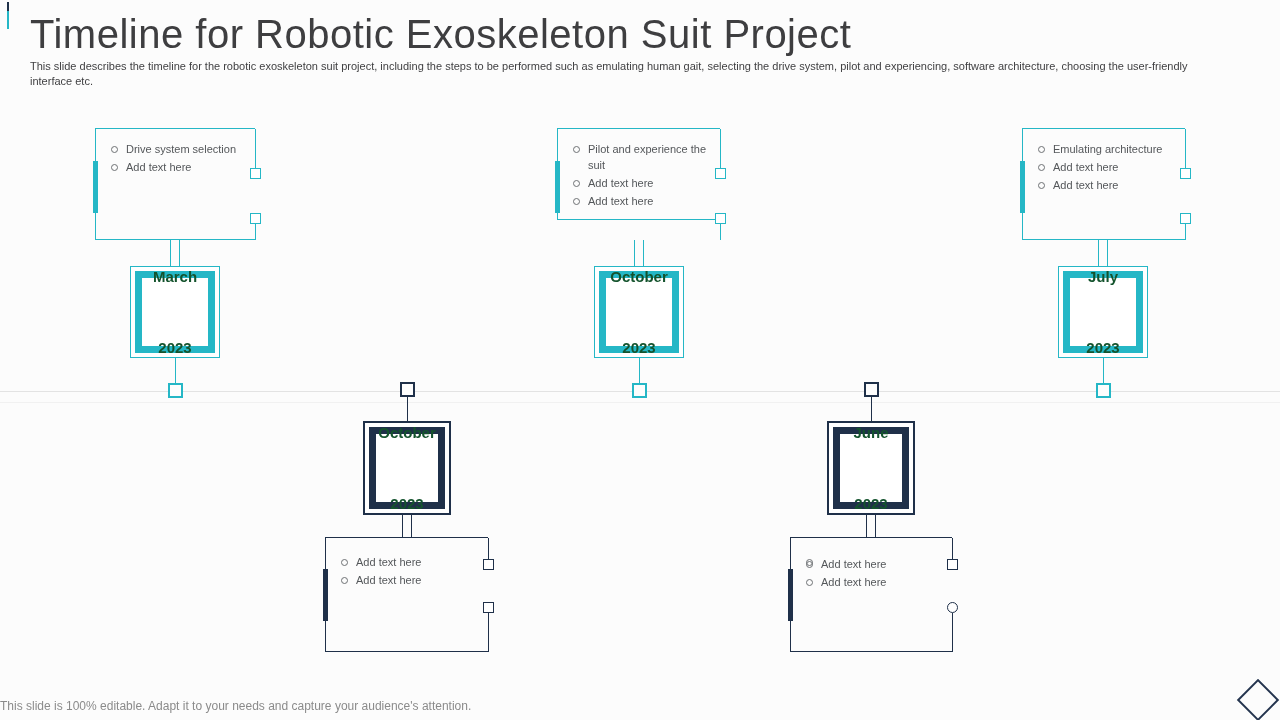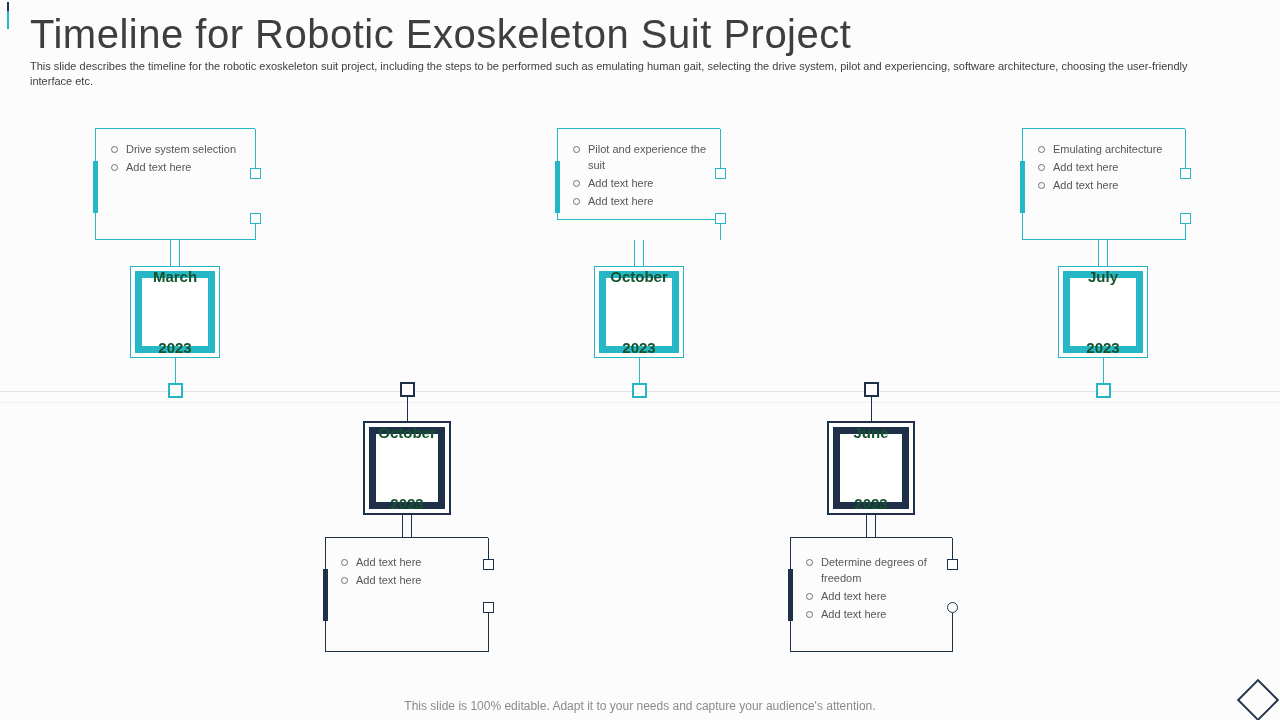--- a/index.html
+++ b/index.html
@@ -53,21 +53,21 @@
   .mframe{position:absolute;inset:4px;}
   .mbox.teal .mframe{border:7px solid #25B7C6;}
   .mbox.navy .mframe{border:7px solid #1F3049;}
   .mlabel{position:absolute;inset:0;display:flex;flex-direction:column;align-items:center;
     justify-content:space-between;font-weight:bold;font-size:15px;line-height:19px;color:#14532d;}
   
   .tnode{position:absolute;width:15px;height:15px;background:#fdfdfd;box-sizing:border-box;}
   .tnode.teal{border:2px solid #25B7C6;}
   .tnode.navy{border:2px solid #1F3049;}
   
-  .footer{position:absolute;left:0;top:699px;width:1280px;text-align:center;
+  .footer{position:absolute;left:0;top:699px;width:1280px;text-align:left;
     font-size:12px;color:#8B8B8B;}
   .diamond{position:absolute;left:1243px;top:685px;width:26px;height:26px;
     border:2px solid #24344E;transform:rotate(45deg);background:transparent;}
 </style>
 </head>
 <body>
 
 <div class="slide">
 
   <div class="corner-accent"></div>
@@ -178,21 +178,20 @@
   <div class="dbl navy" style="left:866px;top:515px;height:22px"></div>
   <div class="callout navy" style="left:790px;top:537px;width:162px;height:115px">
     <div class="accent navy-bg" style="top:31px;height:52px"></div>
     <div class="rseg navy-bg" style="top:0;height:21px"></div>
     <div class="rseg navy-bg" style="top:75px;height:39px"></div>
     <div class="hnode navy" style="top:21px"></div>
     <div class="hnode navy circle" style="top:64px"></div>
     <ul class="bullets lower">
       <li>
           <span class="bm"></span>
-          <span>Determine degrees of freedom</span>
         </li>
       <li>
           <span class="bm"></span>
           <span>Add text here</span>
         </li>
       <li>
           <span class="bm"></span>
           <span>Add text here</span>
         </li>
     </ul>

